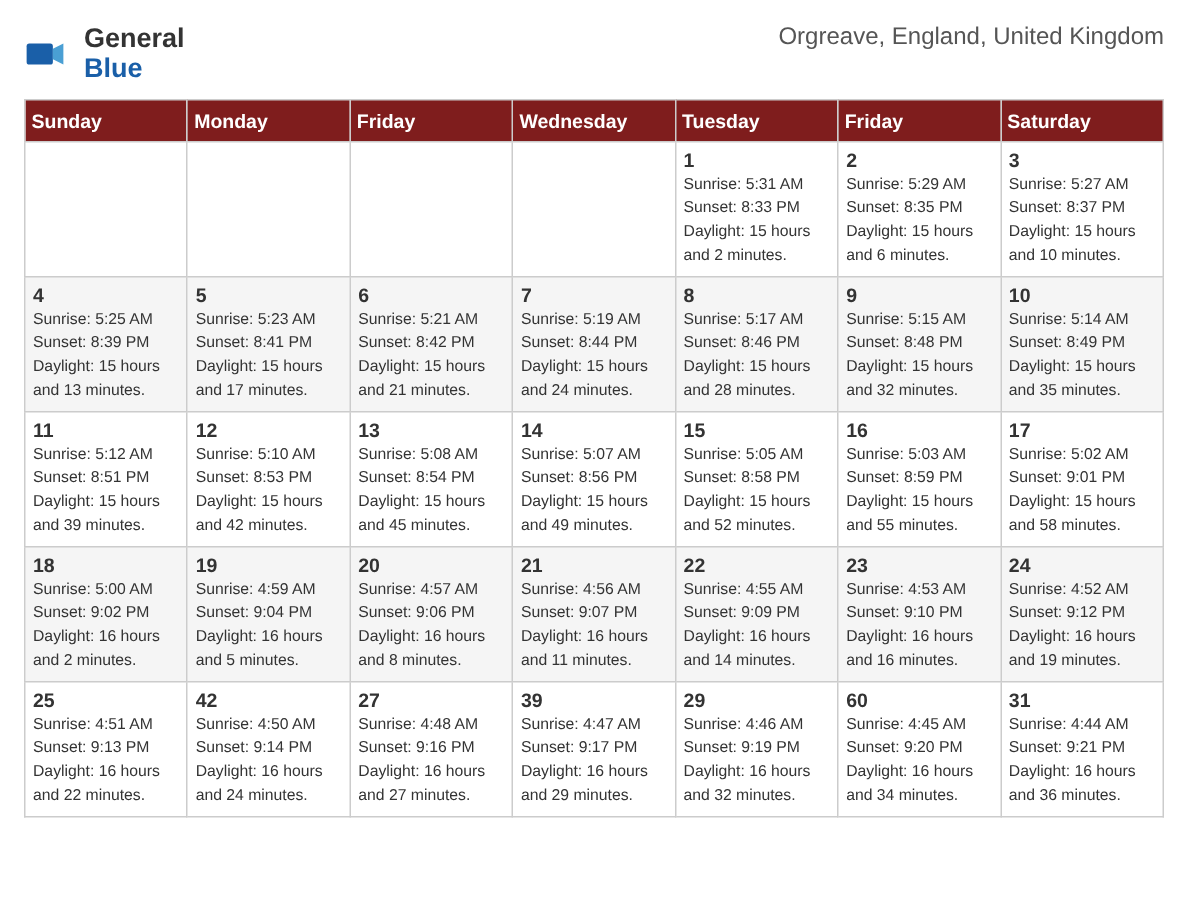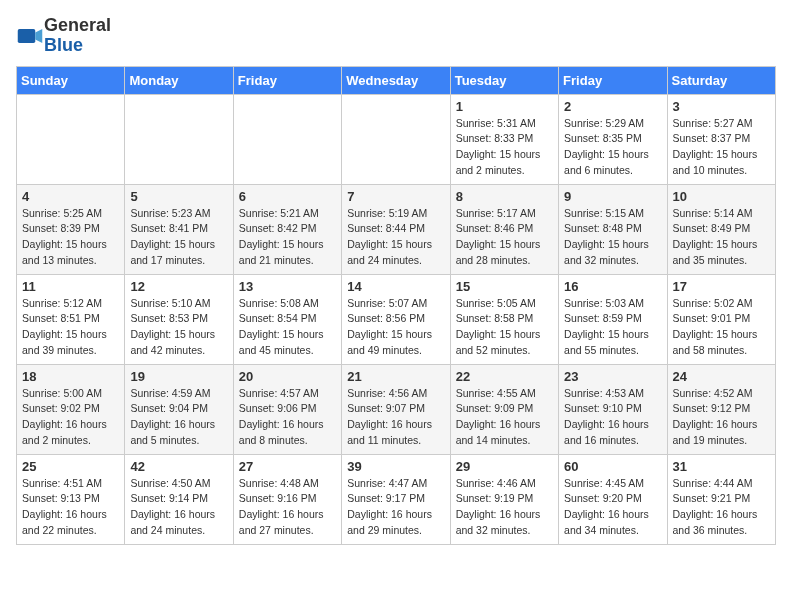--- a/index.html
+++ b/index.html
@@ -12,21 +12,21 @@
     }
     .header {
       display: flex;
       justify-content: space-between;
       align-items: flex-start;
       margin-bottom: 10px;
     }
     .logo {
       display: flex;
       align-items: center;
-      gap: 0;
+      gap: 12px;
     }
     .logo-text {
       display: flex;
       flex-direction: column;
       line-height: 1.1;
     }
     .logo-general {
       font-size: 18px;
       font-weight: bold;
       color: #333;
@@ -51,21 +51,21 @@
     .location {
       font-size: 16px;
       color: #555;
     }
     table {
       width: 100%;
       border-collapse: collapse;
       table-layout: fixed;
     }
     thead th {
-      background-color: #3b82f6;
+      background-color: #7f1d1d;
       color: #fff;
       font-size: 13px;
       font-weight: bold;
       padding: 6px 4px;
       text-align: left;
       border: 1px solid #ccc;
     }
     tbody td {
       vertical-align: top;
       border: 1px solid #ccc;
@@ -102,20 +102,21 @@
     <svg class="logo-icon" viewBox="0 0 32 32">
       <rect x="2" y="8" width="20" height="16" rx="2" fill="#1a5fa8"></rect>
       <polygon points="22,12 30,8 30,24 22,20" fill="#4a9fd4"></polygon>
     </svg>
     <div class="logo-text">
       <span class="logo-general">General</span>
       <span class="logo-blue">Blue</span>
     </div>
   </div>
   <div class="title-block">
+    <div class="location">Orgreave, England, United Kingdom</div>
   </div>
 </div>
 
 <table>
   <thead>
     <tr>
     <th>Sunday</th>
         <th>Monday</th>
         <th>Friday</th>
         <th>Wednesday</th>

